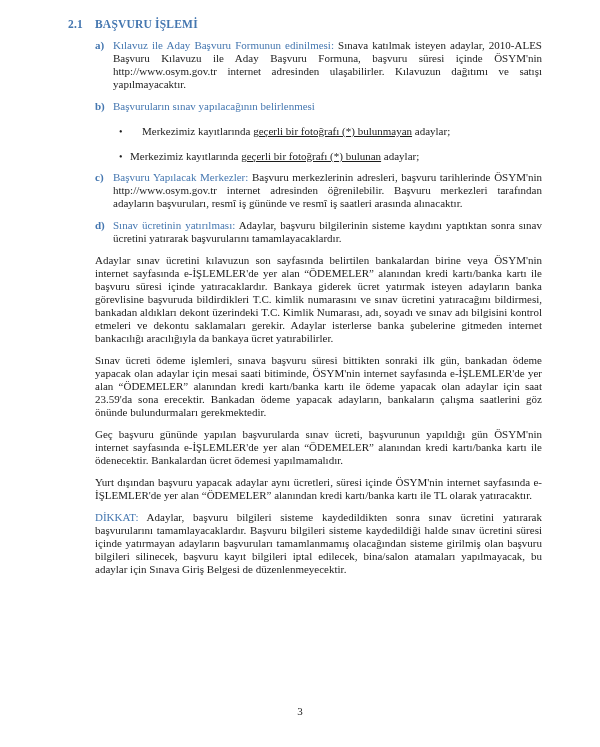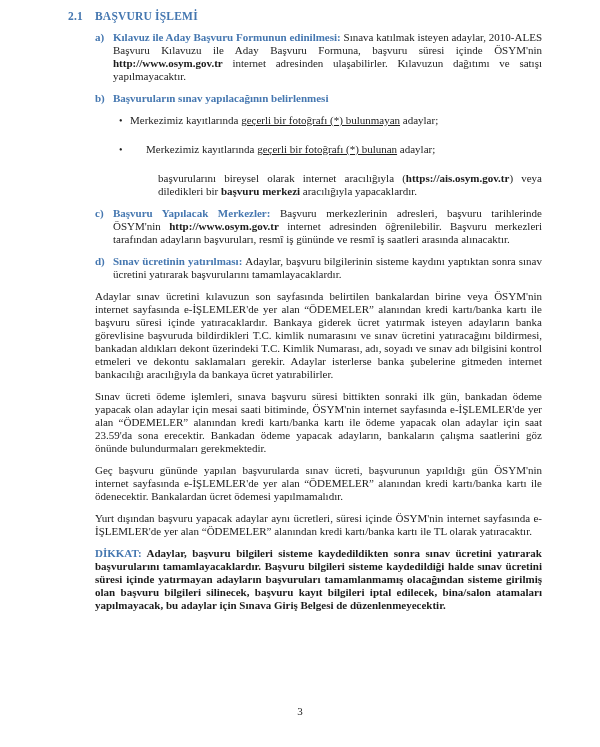--- a/index.html
+++ b/index.html
@@ -3,34 +3,34 @@
 <meta charset="utf-8">
 <style>
   html,body{margin:0;padding:0;background:#ffffff;}
   body{
     width:600px;height:747px;position:relative;overflow:hidden;
     font-family:"Liberation Serif","DejaVu Serif",serif;
     color:var(--text,#1c1c1c);
     font-size:11px;line-height:13px;
   }
   .page{position:relative;padding:10px 58px 0 95px;}
-  .sec-heading{position:relative;margin:0 0 8px 0;color:var(--accent,#4577b0);
+  .sec-heading{position:relative;margin:8px 0 8px 0;color:var(--accent,#4577b0);
     font-weight:bold;font-size:11.5px;letter-spacing:.2px;}
   .sec-num{position:absolute;left:-27px;top:0;}
   p.para{margin:0 0 9px 0;text-align:justify;}
   .item{position:relative;padding-left:18px;margin:0 0 9px 0;}
   .item > .item-label{position:absolute;left:0;top:0;font-weight:bold;color:var(--accent,#4577b0);}
   .item > p.para{margin:0;}
   .b-head{color:var(--accent,#4577b0);font-weight:bold;text-align:left;}
   .bullet-row{position:relative;padding-left:35px;margin:0 0 8px 0;}
   .bullet-dot{position:absolute;left:24px;top:0;font-size:10px;}
   .bullet-sub{margin:0 0 9px 0;padding-left:63px;text-align:justify;}
   .note{margin-left:6px;}
   .dsub{margin-left:6px;}
-  .seg-b{font-weight:bold;}
+  .seg-b{font-weight:normal;}
   .seg-u{text-decoration:underline;}
   .seg-a{color:var(--accent,#4577b0);}
   .bold-para{font-weight:bold;}
   .page-number{position:absolute;left:0;top:705px;width:600px;text-align:center;font-size:11px;}
 </style>
 </head>
 <body>
 
 <div class="page">
 
@@ -45,28 +45,27 @@
     <p class="para"><span class="seg-b seg-a">Kılavuz ile Aday Başvuru Formunun edinilmesi: </span><span>Sınava katılmak isteyen adaylar, 2010-ALES Başvuru Kılavuzu ile Aday Başvuru Formuna, başvuru süresi içinde ÖSYM'nin </span><span class="seg-b">http://www.osym.gov.tr</span><span> internet adresinden ulaşabilirler. Kılavuzun dağıtımı ve satışı yapılmayacaktır.</span></p>
   </div>
 
   <div class="item">
     <span class="item-label">b)</span>
     <p class="para b-head"><span class="seg-b seg-a">Başvuruların sınav yapılacağının belirlenmesi</span></p>
   </div>
 
   <div class="bullet-row">
     <span class="bullet-dot">•</span>
-    <p class="para" style="margin:0"><span>Merkezimiz kayıtlarında </span><span class="seg-u">geçerli bir fotoğrafı (*) bulunmayan</span><span> adaylar;</span></p>
+    <p class="para" style="margin:12px"><span>Merkezimiz kayıtlarında </span><span class="seg-u">geçerli bir fotoğrafı (*) bulunmayan</span><span> adaylar;</span></p>
   </div>
 
   <div class="bullet-row">
     <span class="bullet-dot">•</span>
-    <p class="para" style="margin:16px"><span>Merkezimiz kayıtlarında </span><span class="seg-u">geçerli bir fotoğrafı (*) bulunan</span><span> adaylar;</span></p>
+    <p class="para" style="margin:0"><span>Merkezimiz kayıtlarında </span><span class="seg-u">geçerli bir fotoğrafı (*) bulunan</span><span> adaylar;</span></p>
   </div>
-  <p class="para bullet-sub"><span>başvurularını bireysel olarak internet aracılığıyla (</span><span class="seg-b">https://ais.osym.gov.tr</span><span>) veya diledikleri bir </span><span class="seg-b">başvuru merkezi</span><span> aracılığıyla yapacaklardır.</span></p>
 
 
   <div class="item">
     <span class="item-label">c)</span>
     <p class="para"><span class="seg-b seg-a">Başvuru Yapılacak Merkezler: </span><span>Başvuru merkezlerinin adresleri, başvuru tarihlerinde ÖSYM'nin </span><span class="seg-b">http://www.osym.gov.tr</span><span> internet adresinden öğrenilebilir. Başvuru merkezleri tarafından adayların başvuruları, resmî iş gününde ve resmî iş saatleri arasında alınacaktır.</span></p>
   </div>
 
   <div class="item">
     <span class="item-label">d)</span>
     <p class="para"><span class="seg-b seg-a">Sınav ücretinin yatırılması: </span><span>Adaylar, başvuru bilgilerinin sisteme kaydını yaptıktan sonra sınav ücretini yatırarak başvurularını tamamlayacaklardır.</span></p>

